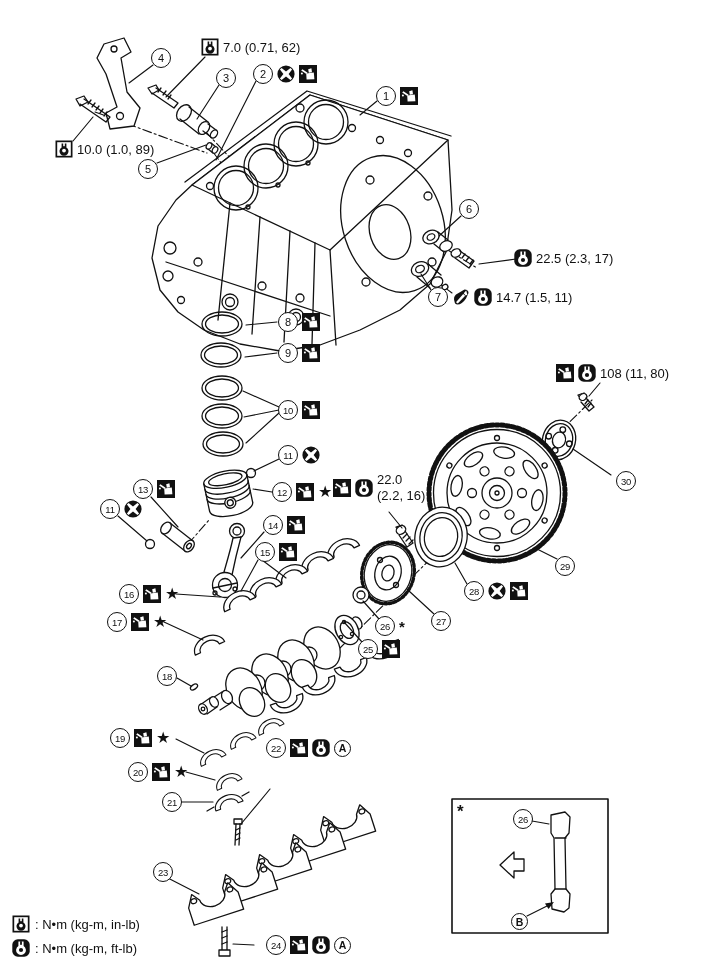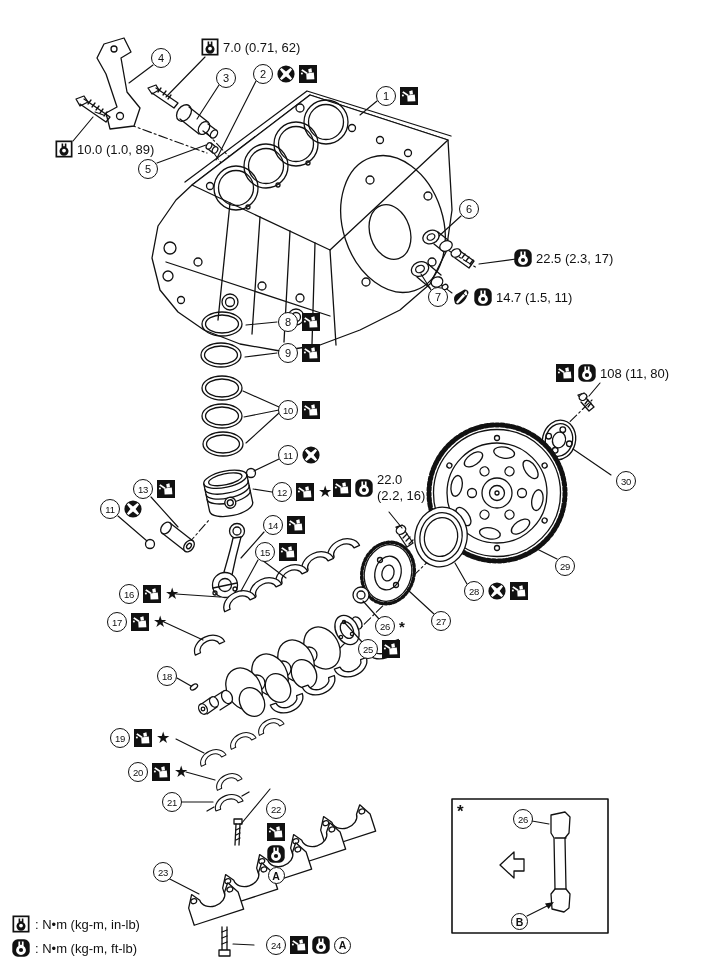--- a/index.html
+++ b/index.html
@@ -601,21 +601,21 @@
             <path fill="#fff" d="M7.4,8.9 L2.2,5.6 L3.4,4.3 L8.6,7.8 Z"></path>
             <path fill="#fff" d="M9.2,4.2 L12.4,3.2 L13,7.2 L9.8,7.8 Z"></path>
             <circle cx="2.9" cy="8.4" r="1" fill="#fff"></circle>
           </svg>
         </span>
         <span class="star">★</span>
       </div>
       <div class="callout" style="left: 162px; top: 792px;">
         <span class="cnum two">21</span>
       </div>
-      <div class="callout" style="left: 266px; top: 799px; flex-direction: column;">
+      <div class="callout" style="left: 266px; top: 738px;">
         <span class="cnum two">22</span>
         <span class="icon18">
           <svg viewBox="0 0 18 18" width="18" height="18">
             <rect width="18" height="18" fill="#111"></rect>
             <path fill="#fff" d="M7.2,8.6 L14.8,7.4 L15.4,14.2 L7.6,14.6 Z"></path>
             <path fill="#fff" d="M7.4,8.9 L2.2,5.6 L3.4,4.3 L8.6,7.8 Z"></path>
             <path fill="#fff" d="M9.2,4.2 L12.4,3.2 L13,7.2 L9.8,7.8 Z"></path>
             <circle cx="2.9" cy="8.4" r="1" fill="#fff"></circle>
           </svg>
         </span>

